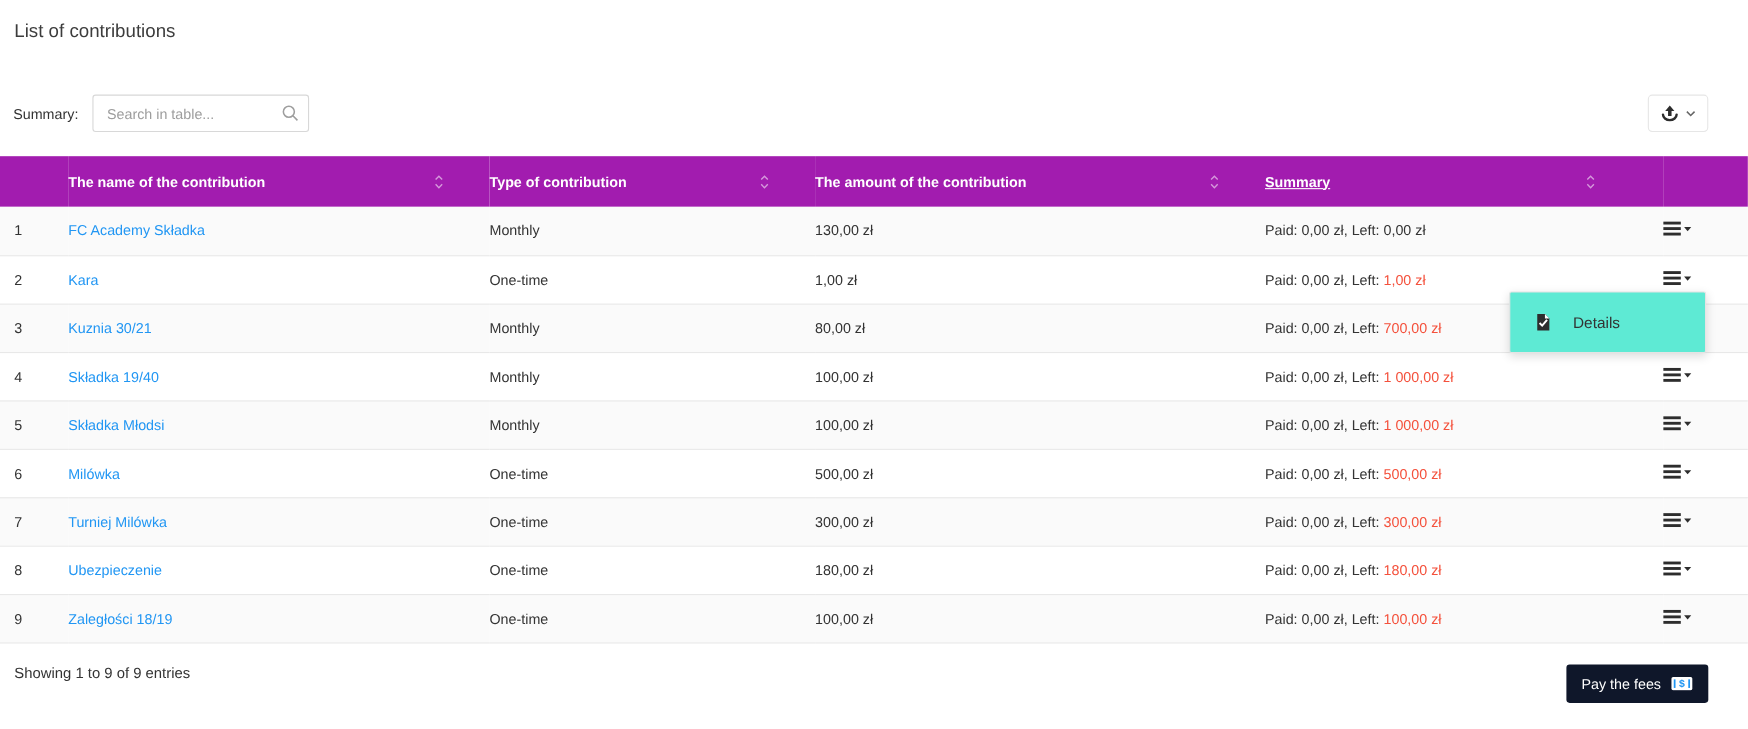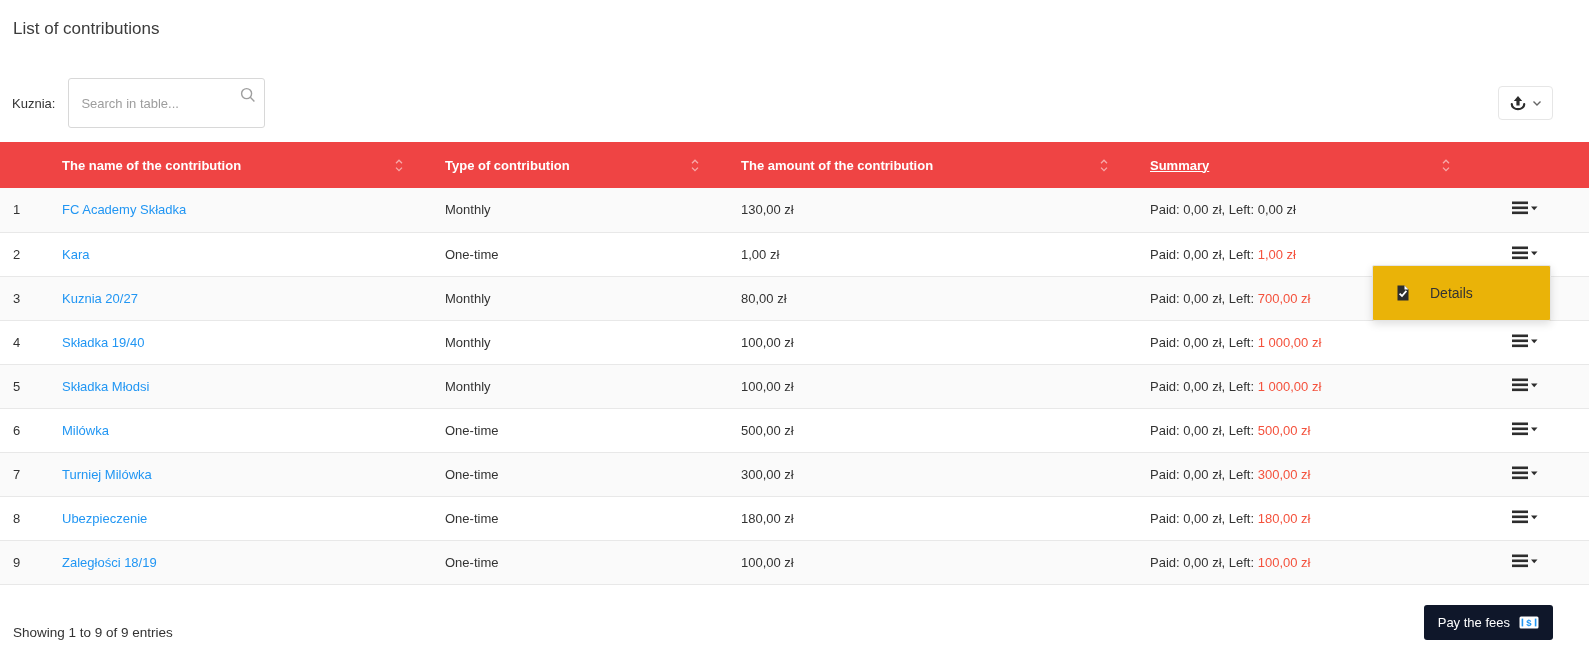--- a/index.html
+++ b/index.html
@@ -5,66 +5,66 @@
   * { box-sizing: border-box; margin: 0; padding: 0; }
   html,body { width:1589px; height:663px; background:#fff; overflow:hidden; }
   .page { position:relative; width:1589px; height:663px; font-family:"Liberation Sans",sans-serif; color:#333; }
 
   .page-title { position:absolute; left:13px; top:19px; font-size:17px; font-weight:400; color:#3c3c3c; }
 
   .toolbar { position:absolute; left:12px; right:36px; top:86px; height:34px;
              display:flex; justify-content:space-between; align-items:center; }
   .search-group { display:flex; align-items:center; gap:13px; }
   .search-label { font-size:13px; color:#333; }
-  .search-box { position:relative; width:197px; height:50px;text-decoration:underline; }
+  .search-box { position:relative; width:197px; height:34px;text-decoration:underline; }
   .search-box input { width:100%; height:100%; border:1px solid #d8d8d8; border-radius:3px;
                       padding:0 32px 0 12px; font-size:13px; color:#333; outline:none;
                       font-family:"Liberation Sans",sans-serif; }
   .search-box input::placeholder { color:#9d9d9d; }
   .search-icon { position:absolute; right:9px; top:9px; }
 
   .export-btn { width:55px; height:34px; background:#fff; border:1px solid #e6e6e6; border-radius:4px;
                 display:flex; align-items:center; justify-content:center; gap:5px; cursor:pointer; }
 
   table.contrib { position:absolute; top:142px; left:0; width:1589px; border-collapse:collapse; table-layout:fixed; }
-  thead th { background:#ef4444; height:46px; padding:0; color:#fff; font-size:13px; font-weight:700; text-align:left; }
+  thead th { background:#a21caf; height:46px; padding:0; color:#fff; font-size:13px; font-weight:700; text-align:left; }
   .th-inner { display:flex; justify-content:space-between; align-items:center; padding-right:42px; }
   .th-inner.wide { padding-right:62px;text-decoration:underline; }
   tbody td { height:44px; padding:0; border-bottom:1px solid #e8e8e8; font-size:13px; color:#333; vertical-align:middle; }
   tbody tr:nth-child(odd) { background:#fafafa; }
   tbody tr:nth-child(even) { background:#ffffff; }
   .cell-index { padding-left:13px; }
   .name-link { color:#2196f3; text-decoration:none; cursor:pointer;margin-top:28px; }
   .left-red { color:#f4513c; }
   .row-actions-btn { background:none; border:none; padding:0; cursor:pointer; display:inline-flex; align-items:center; }
 
-  .dropdown { position:absolute; left:1372px; top:265px; width:179px; background:#eab308;
+  .dropdown { position:absolute; left:1372px; top:265px; width:179px; background:#5eead4;
               border:1px solid #e4e4e4; border-radius:2px; padding:9px 0;
               box-shadow:0 3px 9px rgba(0,0,0,0.13); z-index:10; }
   .menu-item { display:flex; align-items:center; gap:18px; padding:9px 21px; font-size:14px; color:#333; cursor:pointer; }
 
   .footer { position:absolute; left:13px; right:36px; top:604px; height:36px;
-            display:flex; justify-content:space-between; align-items:flex-end; }
+            display:flex; justify-content:space-between; align-items:flex-start; }
   .entries-info { font-size:13.5px; color:#333; }
   .pay-btn { height:35px; background:#0f172a; color:#fff; border:none; border-radius:3px;
              padding:0 14px; font-size:13px; font-family:"Liberation Sans",sans-serif;
              display:flex; align-items:center; gap:9px; cursor:pointer; }
 
   svg { display:block; }
 </style>
 </head>
 <body>
 
 <div class="page">
 
   <div class="page-title">List of contributions</div>
 
   <div class="toolbar">
     <div class="search-group">
-      <span class="search-label">Kuznia:</span>
+      <span class="search-label">Summary:</span>
       <div class="search-box">
         <input type="text" placeholder="Search in table..." style="">
         <span class="search-icon">
           <svg width="16" height="16" viewBox="0 0 16 16">
               <circle cx="6.6" cy="6.6" r="5" fill="none" stroke="#9e9e9e" stroke-width="1.4"></circle>
               <line x1="10.3" y1="10.3" x2="14.4" y2="14.4" stroke="#9e9e9e" stroke-width="1.4"></line>
             </svg>
         </span>
       </div>
     </div>
@@ -168,21 +168,21 @@
               <svg width="26" height="16" viewBox="0 0 26 16">
                 <rect x="0" y="1.5" width="16" height="2.6" fill="#2d2d2d"></rect>
                 <rect x="0" y="6.5" width="16" height="2.6" fill="#2d2d2d"></rect>
                 <rect x="0" y="11.5" width="16" height="2.6" fill="#2d2d2d"></rect>
                 <polygon points="19,6.4 25.5,6.4 22.2,10.2" fill="#2d2d2d"></polygon>
               </svg>
             </button></td>
         </tr>
         <tr>
           <td class="cell-index">3</td>
-          <td><a href="#" class="name-link">Kuznia 20/27</a></td>
+          <td><a href="#" class="name-link">Kuznia 30/21</a></td>
           <td>Monthly</td>
           <td>80,00 zł</td>
           <td><span>Paid: </span><span>0,00 zł</span><span>, Left: </span><span class="left-red">700,00 zł</span></td>
           <td><button class="row-actions-btn">
               <svg width="26" height="16" viewBox="0 0 26 16">
                 <rect x="0" y="1.5" width="16" height="2.6" fill="#2d2d2d"></rect>
                 <rect x="0" y="6.5" width="16" height="2.6" fill="#2d2d2d"></rect>
                 <rect x="0" y="11.5" width="16" height="2.6" fill="#2d2d2d"></rect>
                 <polygon points="19,6.4 25.5,6.4 22.2,10.2" fill="#2d2d2d"></polygon>
               </svg>

